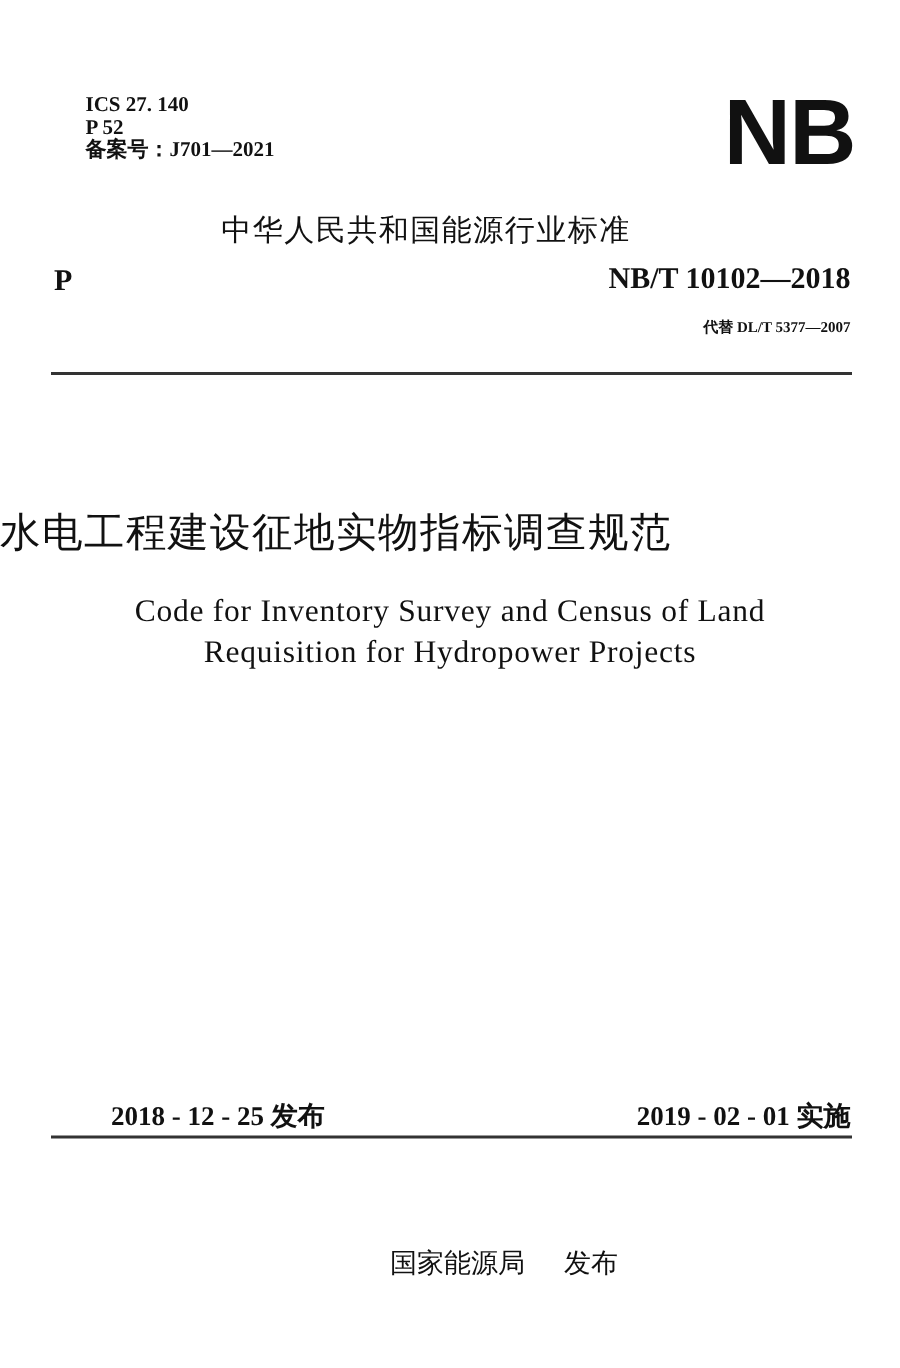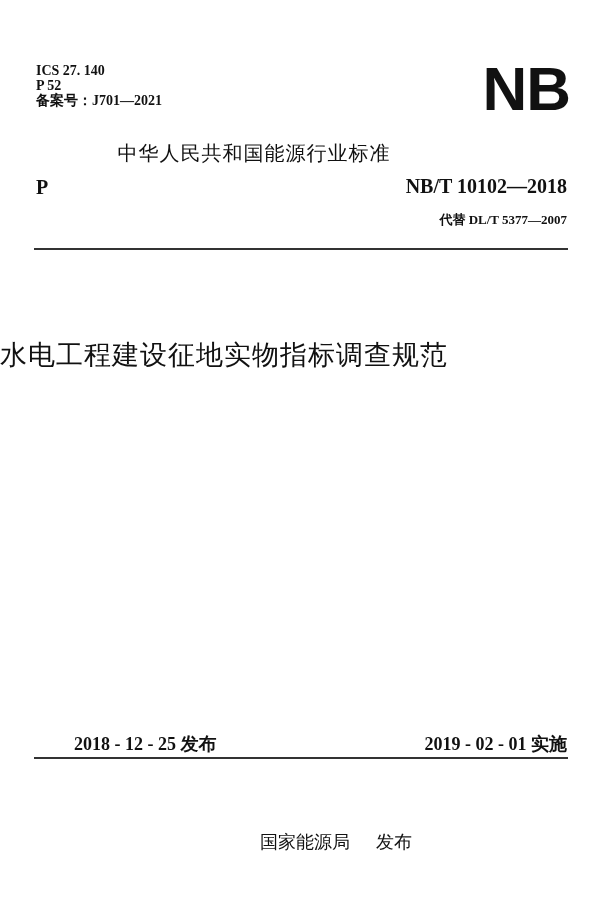--- a/index.html
+++ b/index.html
@@ -5,26 +5,26 @@
   html, body { margin: 0; padding: 0; }
   body {
     width: 600px; height: 912px; background: #ffffff; position: relative; overflow: hidden;
     color: #111;
   }
   .abs { position: absolute; }
   .serif-b { font-family: "Liberation Serif", "DejaVu Serif", serif; font-weight: bold; }
   .serif { font-family: "Liberation Serif", "DejaVu Serif", serif; }
   .sans { font-family: "DejaVu Sans", "Liberation Sans", sans-serif; }
   #meta { left: 36px; top: 63px; font-size: 14px; line-height: 15px; }
-  #meta div { white-space: nowrap; }
+  #meta div { white-space: nowrap; margin-left: 21px; }
   #logo { right: 30px; top: 56px; font-family: "Liberation Sans", "DejaVu Sans", sans-serif; font-weight: bold; font-size: 62px; line-height: 66px; letter-spacing: -1px; }
-  #std-type { left: 0; width: 508px; top: 140px; text-align: center; font-size: 20px; letter-spacing: 1px; line-height: 26px; }
+  #std-type { left: 0; width: 508px; top: 140px; text-align: center; font-size: 20px; letter-spacing: 1px; line-height: 26px; padding-left: 30px; }
   #class-p { left: 36px; top: 176px; font-size: 20px; }
   #std-no { right: 33px; top: 175px; font-size: 20px; white-space: nowrap; margin-left: 35px; }
-  #replaces { right: 33px; top: 211px; font-size: 13px; white-space: nowrap; font-family: Liberation Serif, serif; }
+  #replaces { right: 33px; top: 211px; font-size: 10px; white-space: nowrap; font-family: Liberation Serif, serif; }
   .rule { height: 2px; background: #333; }
   #rule-top { left: 34px; width: 534px; top: 248px; }
   #title-cn { left: 0; width: 600px; top: 337px; text-align: left; font-size: 27px; letter-spacing: 1px; font-weight: normal; }
   #title-en { left: 0; width: 600px; top: 394px; text-align: center; font-size: 21px; line-height: 27px; letter-spacing: 0.5px; }
   #issue { left: 34px; top: 732px; font-size: 18px; white-space: nowrap; margin-left: 40px; }
   #impl { right: 33px; top: 732px; font-size: 18px; white-space: nowrap; }
   #rule-bottom { left: 34px; width: 534px; top: 757px; }
   #publisher { left: 0; width: 600px; top: 830px; text-align: center; font-size: 18px; padding-left: 36px; }
   #publisher span { display: inline-block; }
   .gap { width: 26px; }
@@ -43,20 +43,22 @@
 <div id="std-type" class="abs sans">中华人民共和国能源行业标准</div>
 
 <div id="class-p" class="abs serif-b">P</div>
 <div id="std-no" class="abs serif-b">NB/T 10102—2018</div>
 <div id="replaces" class="abs serif-b">代替 DL/T 5377—2007</div>
 
 <div id="rule-top" class="abs rule"></div>
 
 <div id="title-cn" class="abs serif">水电工程建设征地实物指标调查规范</div>
 <div id="title-en" class="abs serif">
+  <div>Code for Inventory Survey and Census of Land</div>
+  <div>Requisition for Hydropower Projects</div>
 </div>
 
 <div id="issue" class="abs serif-b">2018 - 12 - 25 发布</div>
 <div id="impl" class="abs serif-b">2019 - 02 - 01 实施</div>
 
 <div id="rule-bottom" class="abs rule"></div>
 
 <div id="publisher" class="abs sans">
   <span>国家能源局</span><span class="gap"></span><span>发布</span>
 </div>

